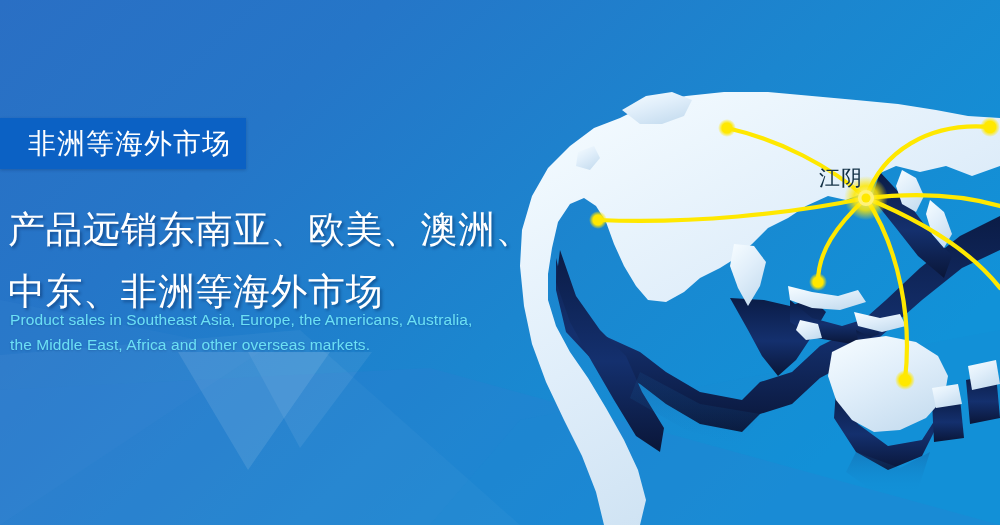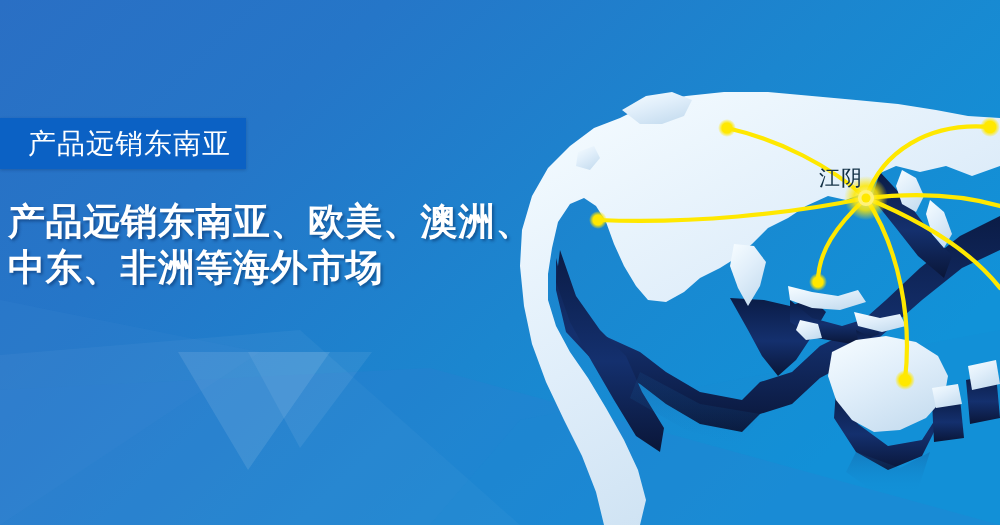--- a/index.html
+++ b/index.html
@@ -63,22 +63,22 @@
     line-height: 1;
   }
 
   #headline {
     position: absolute;
     left: 8px;
     top: 199px;
     width: 580px;
     color: #ffffff;
     font-size: 37px;
-    font-weight: bold;
-    line-height: 46px;
+    font-weight: normal;
+    line-height: 62px;
     letter-spacing: 0.5px;
     text-shadow: 2px 2px 3px rgba(0,30,80,0.45);
     white-space: pre-line;
   }
 
   #subhead {
     position: absolute;
     left: 10px;
     top: 307px;
     width: 580px;
@@ -259,21 +259,23 @@
       <circle cx="866" cy="198" r="8" fill="#fff27a"></circle>
       <circle cx="866" cy="198" r="4.5" fill="#ffe800"></circle>
     </g>
   </svg>
 
   <div id="hub-label">江阴</div>
 
   <div id="text-block">
 
     <div id="brand-badge">
-      <span id="brand-badge-label">产品远销东南亚</span>
+      <span id="brand-badge-label">非洲等海外市场</span>
     </div>
 
     <div id="headline">产品远销东南亚、欧美、澳洲、
 中东、非洲等海外市场</div>
 
+    <div id="subhead">Product sales in Southeast Asia, Europe, the Americans, Australia,
+the Middle East, Africa and other overseas markets.</div>
 
   </div>
 </div>
 
 </body></html>

